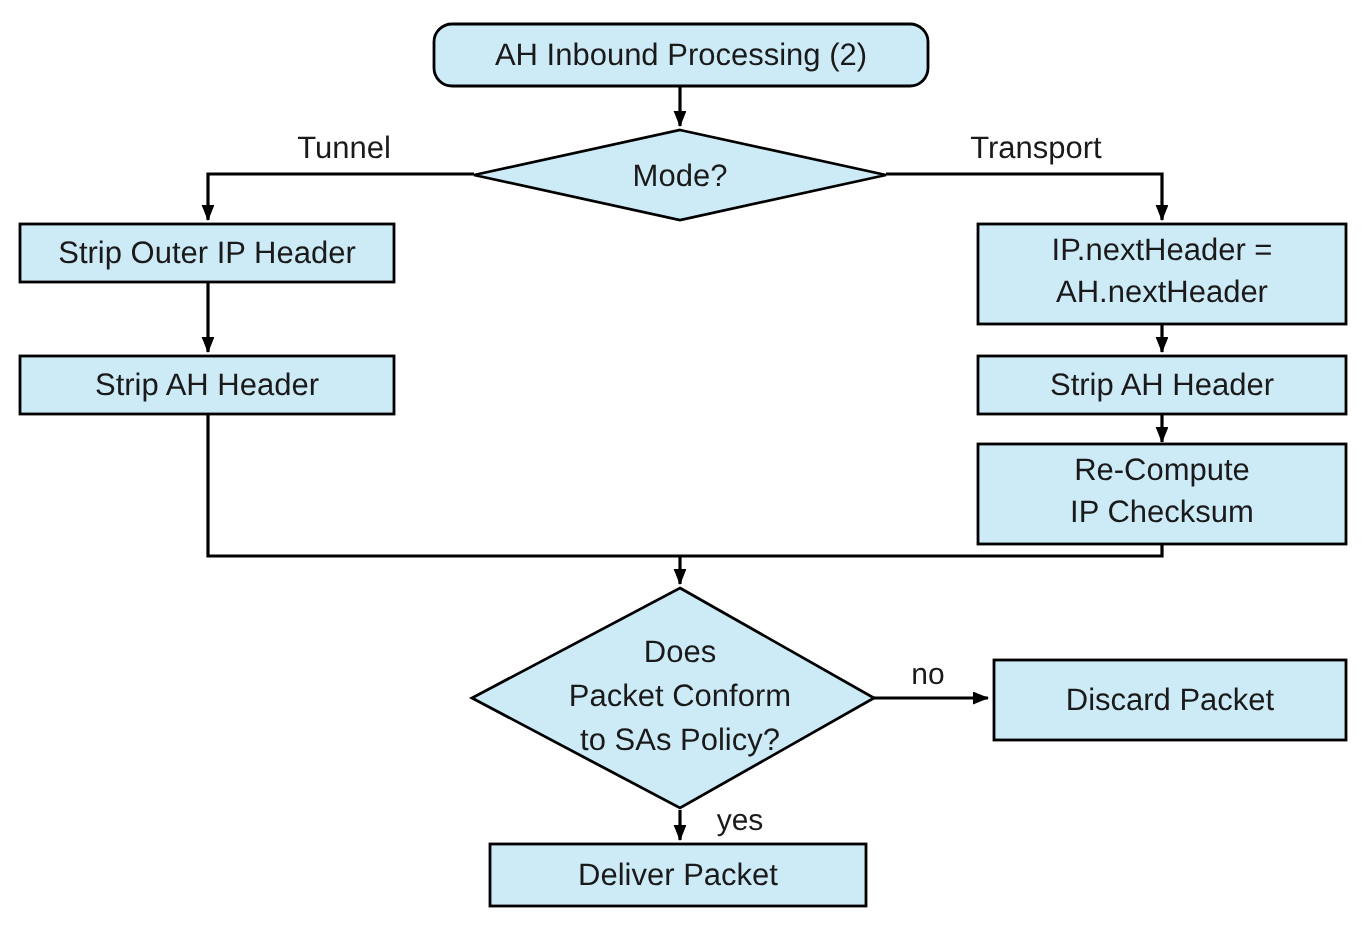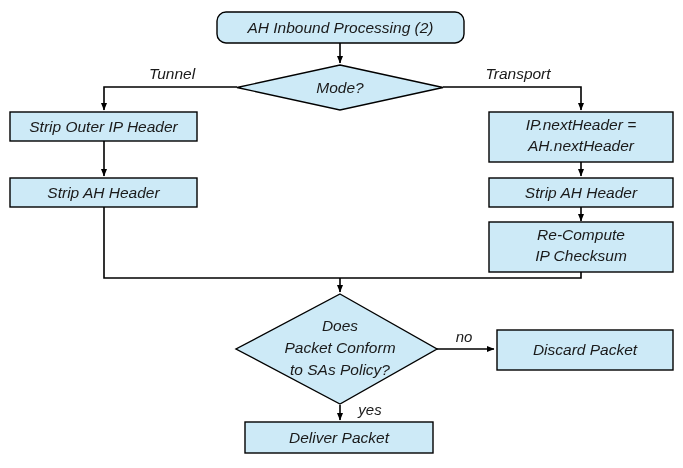--- a/index.html
+++ b/index.html
@@ -10,21 +10,20 @@
   body {
     width: 683px;
     height: 468px;
     font-family: "Liberation Sans", sans-serif;
     overflow: hidden;
   }
   #flowchart-root {
     position: relative;
     width: 683px;
     height: 396px;
-    font-style: italic;
   }
   svg#flow-svg {
     display: block;
     width: 683px;
     height: 468px;
   }
   .node-shape {
     fill: #cdeaf7;
     stroke: #000000;
     stroke-width: 1.4;

